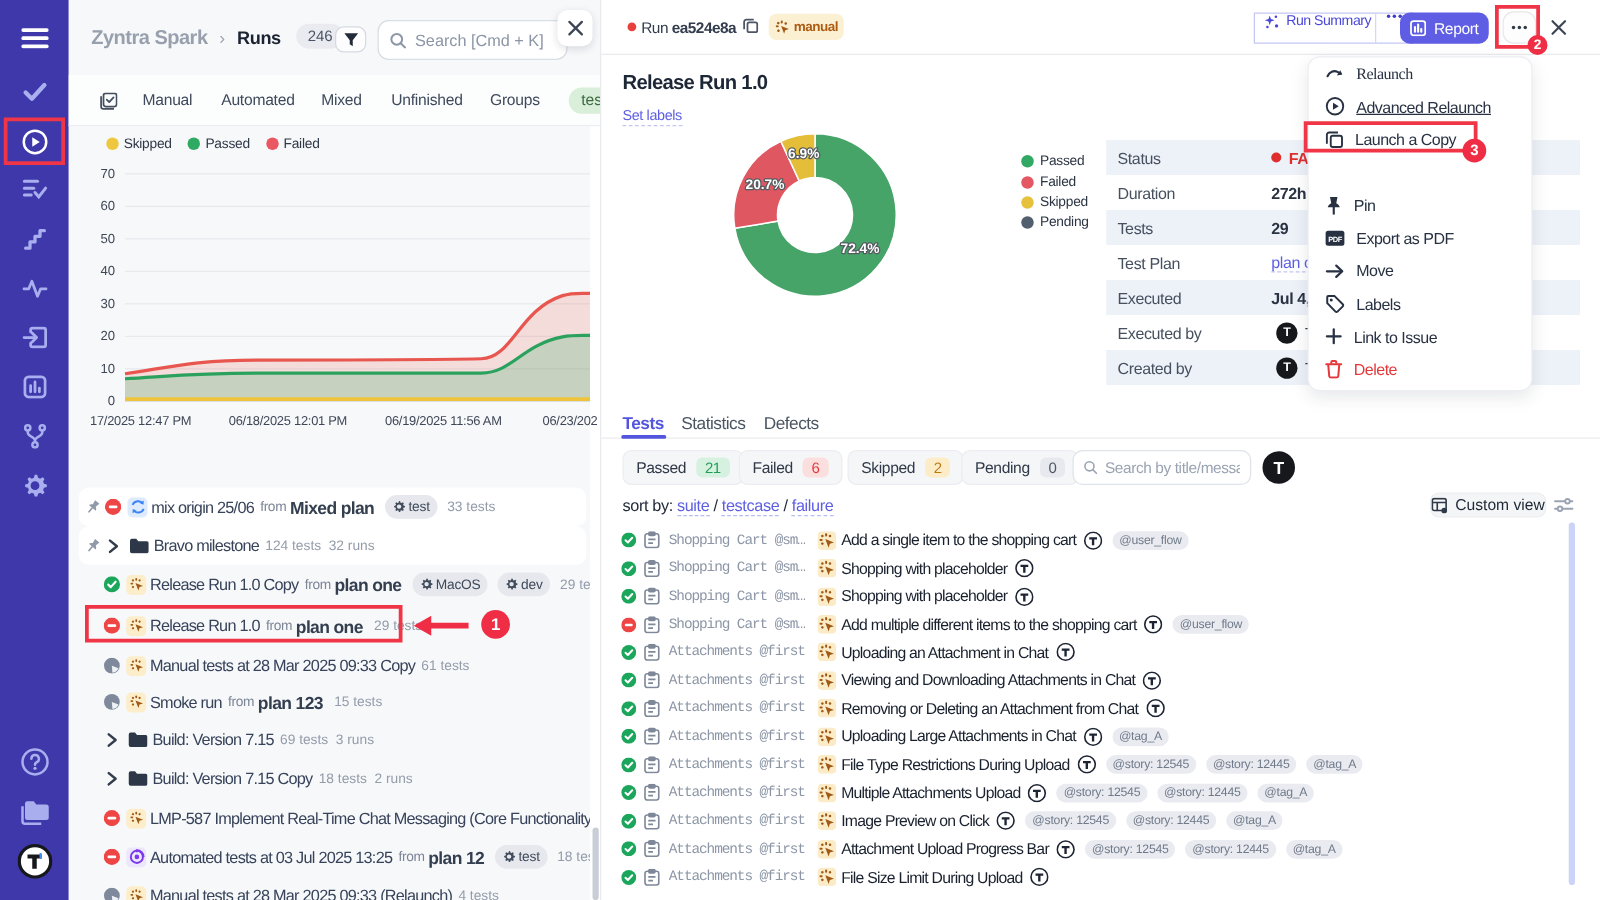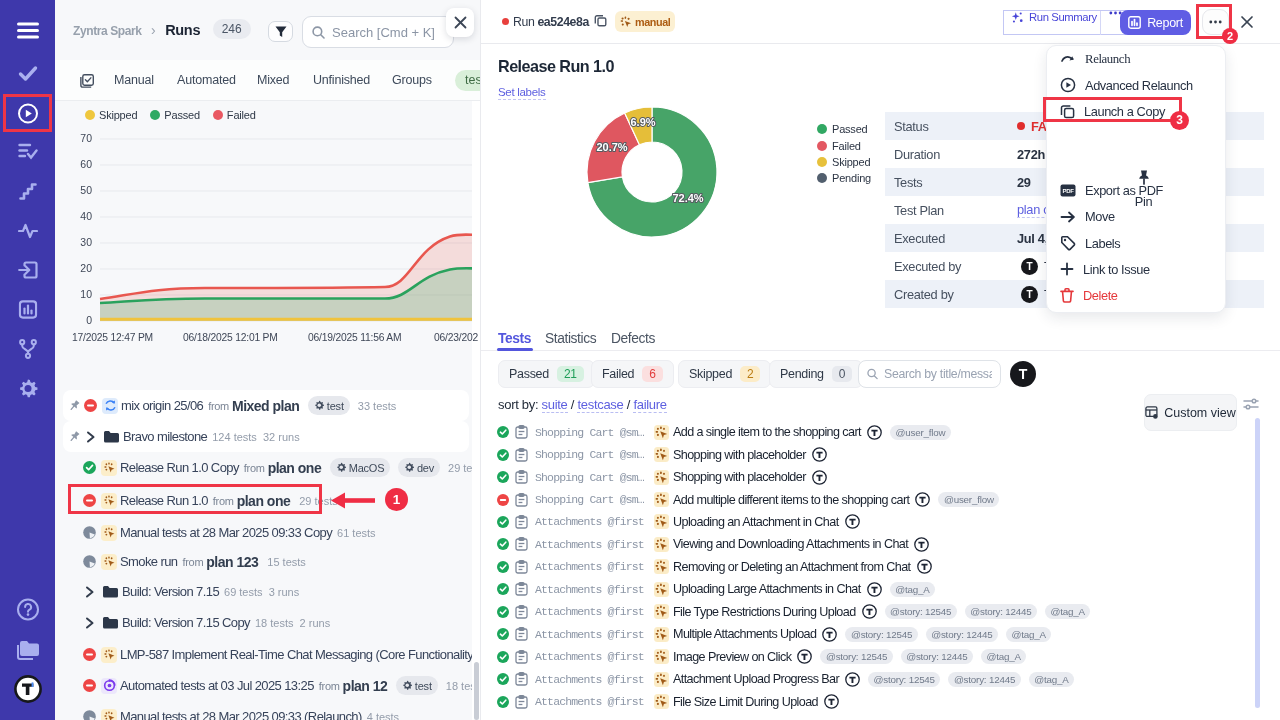--- a/index.html
+++ b/index.html
@@ -8,21 +8,21 @@
   #stage { position:relative; width:1280px; height:720px; }
 
   
   #sidebar { position:absolute; left:0; top:0; width:55px; height:720px; background:#3e38ab; }
   #sidebar svg { position:absolute; left:50%; transform:translateX(-50%); }
 
   
   #lpanel { position:absolute; left:55px; top:0; width:425px; height:720px; background:#f7f8fa; }
   #lp-tabsrow { position:absolute; left:0; top:60px; width:425px; height:41px; background:#fcfdfd; border-bottom:1px solid #ebedf0; overflow:hidden; }
   .lp-tab { position:absolute; top:13px; font-size:12.5px; color:#3e4a5b; font-weight:500; letter-spacing:-0.2px; }
-  .crumb-grey { color:#97a0ac; font-weight:700; font-size:12px; letter-spacing:-0.4px; }
+  .crumb-grey { color:#97a0ac; font-weight:700; font-size:16px; letter-spacing:-0.4px; }
   .crumb-dark { color:#1c2433; font-weight:700; font-size:14.5px; letter-spacing:-0.3px; }
   .badge246 { display:inline-block; background:#e9ebf0; color:#4a5565; font-size:12px; font-weight:500; border-radius:10px; padding:3px 9px; vertical-align:2px; }
 
   
   .runrow { position:absolute; left:0; width:425px; height:31px; display:flex; align-items:center; white-space:nowrap; overflow:hidden; }
   .runrow .title { font-size:13px; letter-spacing:-0.6px; color:#37435a; margin:0 5px 0 1px; }
   .runrow .from { font-size:11px; letter-spacing:-0.3px; color:#7b8595; margin-right:3px; }
   .runrow .plan { font-size:14px; font-weight:700; color:#333e4f; margin-right:9px; letter-spacing:-0.5px;text-align:center; }
   .runrow .meta { font-size:11px; color:#939caa; white-space:nowrap; }
   .pillgear { display:inline-flex; align-items:center; gap:2px; background:#e6e8ed; border-radius:10px; height:19px; padding:0 6px; font-size:11px; color:#3f4a5a; margin-right:8px; letter-spacing:-0.2px; }
@@ -615,21 +615,21 @@
           <circle cx="5.4" cy="5.4" r="4.3" stroke="#9aa3b2" stroke-width="1.5" fill="none"></circle>
           <line x1="8.8" y1="8.8" x2="12" y2="12" stroke="#9aa3b2" stroke-width="1.5" stroke-linecap="round"></line>
         </svg>
       <span style="font-size:12.3px; letter-spacing:-0.3px; color:#9aa3b2; white-space:nowrap; overflow:hidden; width:118px;">Search by title/message</span>
     </div>
     <div class="abs" style="left:529px; top:361px; width:26px; height:26px; border-radius:50%; background:#17181c; display:flex; align-items:center; justify-content:center;">
       <span style="color:#fff; font-weight:700; font-size:14px;">T</span>
     </div>
 
     <div class="abs" style="left:17px; top:397px; font-size:13px; letter-spacing:-0.3px; color:#232c3a;">sort by: <span class="link dotted">suite</span> / <span class="link dotted">testcase</span> / <span class="link dotted">failure</span></div>
-    <div class="abs" style="left:663px; top:394px; width:93px; height:37px; background:#f4f5f7; border:1px solid #eceef1; border-radius:7px; display:flex; align-items:center; justify-content:center; gap:6px;">
+    <div class="abs" style="left:663px; top:394px; width:93px; height:20px; background:#f4f5f7; border:1px solid #eceef1; border-radius:7px; display:flex; align-items:center; justify-content:center; gap:6px;">
       <svg width="13" height="13" viewBox="0 0 13 13">
           <g fill="none" stroke="#2f3947" stroke-width="1.3">
             <rect x="0.9" y="0.9" width="11" height="9.5" rx="1.5"></rect>
             <line x1="0.9" y1="4" x2="11.9" y2="4"></line>
             <line x1="4.8" y1="4" x2="4.8" y2="10.4"></line>
           </g>
           <circle cx="10.4" cy="10.4" r="2.3" fill="#2f3947"></circle>
         </svg>
       <span style="font-size:12.5px; color:#1d2736;">Custom view</span>
     </div>
@@ -1067,37 +1067,37 @@
   </div>
 
   <div id="menu">
       <div class="mitem" style="top:0px;font-family:Liberation Serif, serif;">
         <svg width="16" height="16" viewBox="0 0 16 16">
           <path d="M2 10 C3.5 6.5, 7 5, 10 6.5 L12.5 8" fill="none" stroke="#273142" stroke-width="1.7" stroke-linecap="round"></path>
           <path d="M13.8 8.6 L9.5 9.4 L12.2 5.2 Z" fill="#273142"></path>
         </svg>
         <span>Relaunch</span>
       </div>
-      <div class="mitem" style="top:26.3px;">
+      <div class="mitem" style="top:26.3px;text-decoration:underline;">
         <svg width="16" height="16" viewBox="0 0 16 16">
           <circle cx="8" cy="8" r="6.6" fill="none" stroke="#273142" stroke-width="1.5"></circle>
           <path d="M6.4 5.2 L11 8 L6.4 10.8 Z" fill="#273142"></path>
         </svg>
         <span>Advanced Relaunch</span>
       </div>
       <div class="mitem" style="top:52.6px;">
         <svg width="15" height="15" viewBox="0 0 15 15">
           <g fill="none" stroke="#273142" stroke-width="1.5">
             <rect x="4.6" y="4.6" width="9" height="9" rx="1.6"></rect>
             <path d="M10.4 2 H3.4 A1.9 1.9 0 0 0 1.5 3.9 V10.9"></path>
           </g>
         </svg>
         <span>Launch a Copy</span>
       </div>
-      <div class="mitem" style="top:123px;flex-direction:column;">
+      <div class="mitem" style="top:105px;">
         <svg width="14" height="16" viewBox="0 0 14 16">
           <path d="M4 1.5 h6 l-1 5 c1.5 .7,2.5 1.8,2.8 3.2 H2.2 C2.5 8.3,3.5 7.2,5 6.5 Z" fill="#273142"></path>
           <line x1="7" y1="10" x2="7" y2="15" stroke="#273142" stroke-width="1.7" stroke-linecap="round"></line>
         </svg>
         <span>Pin</span>
       </div>
       <div class="mitem" style="top:131.5px;">
         <svg width="16" height="13" viewBox="0 0 16 13">
           <rect x="0.5" y="0.5" width="15" height="12" rx="2" fill="#273142"></rect>
           <text x="8" y="9.3" font-size="6" font-weight="700" fill="#fff" text-anchor="middle" font-family="Liberation Sans">PDF</text>

